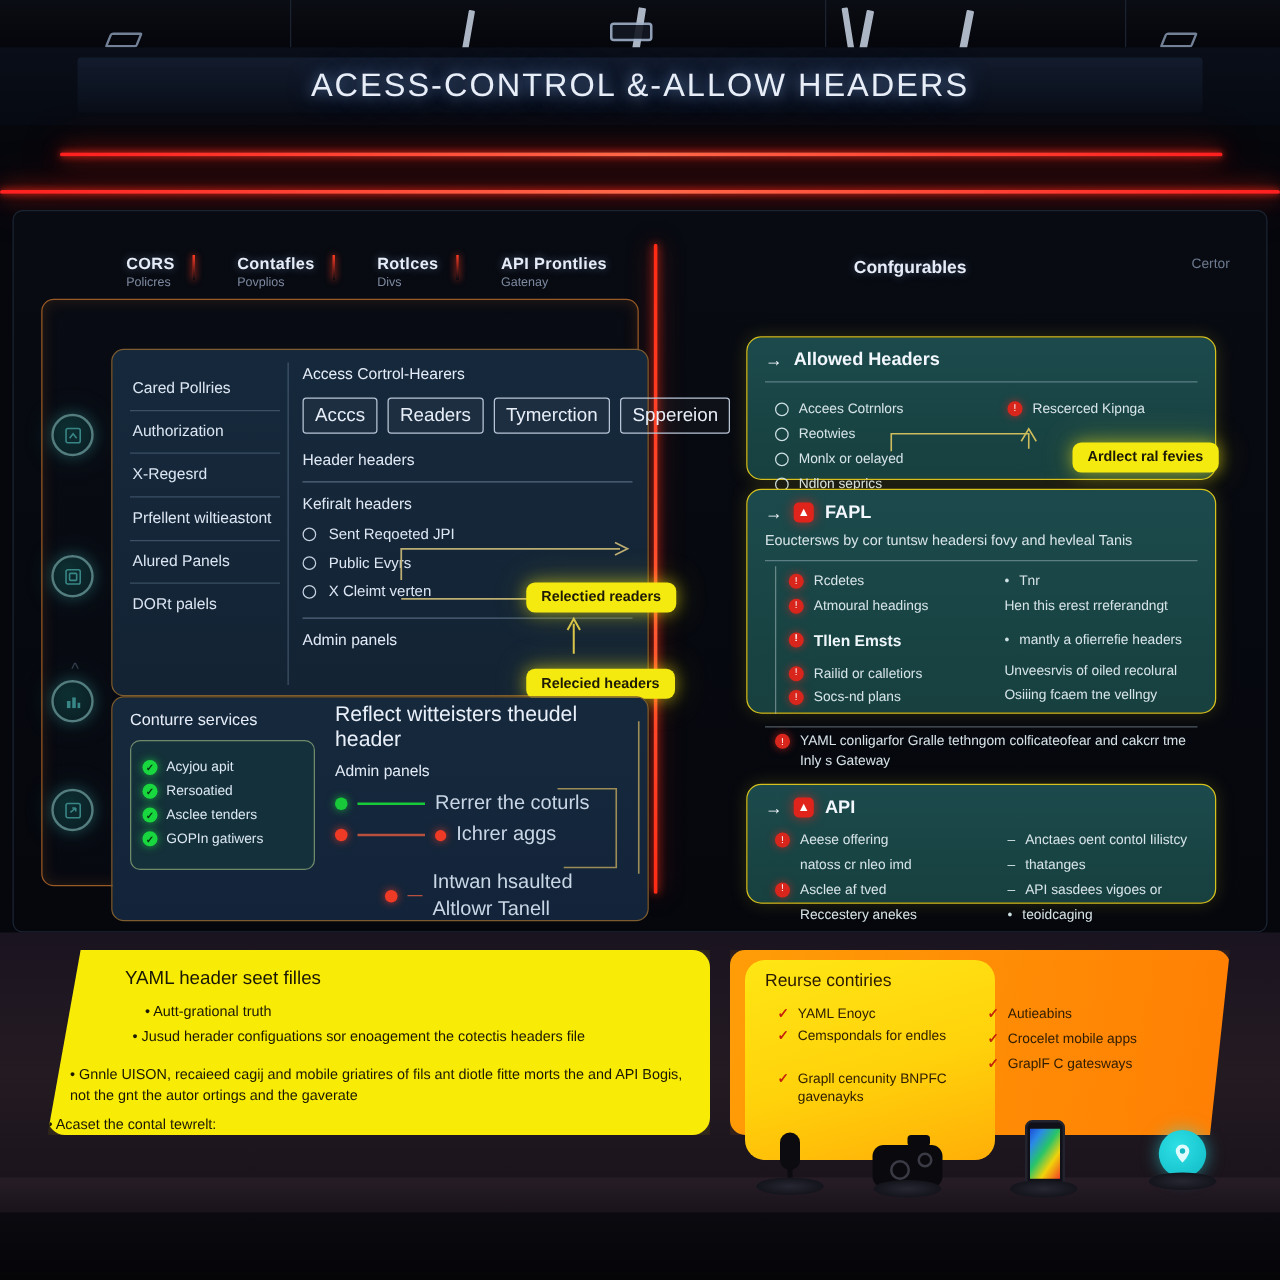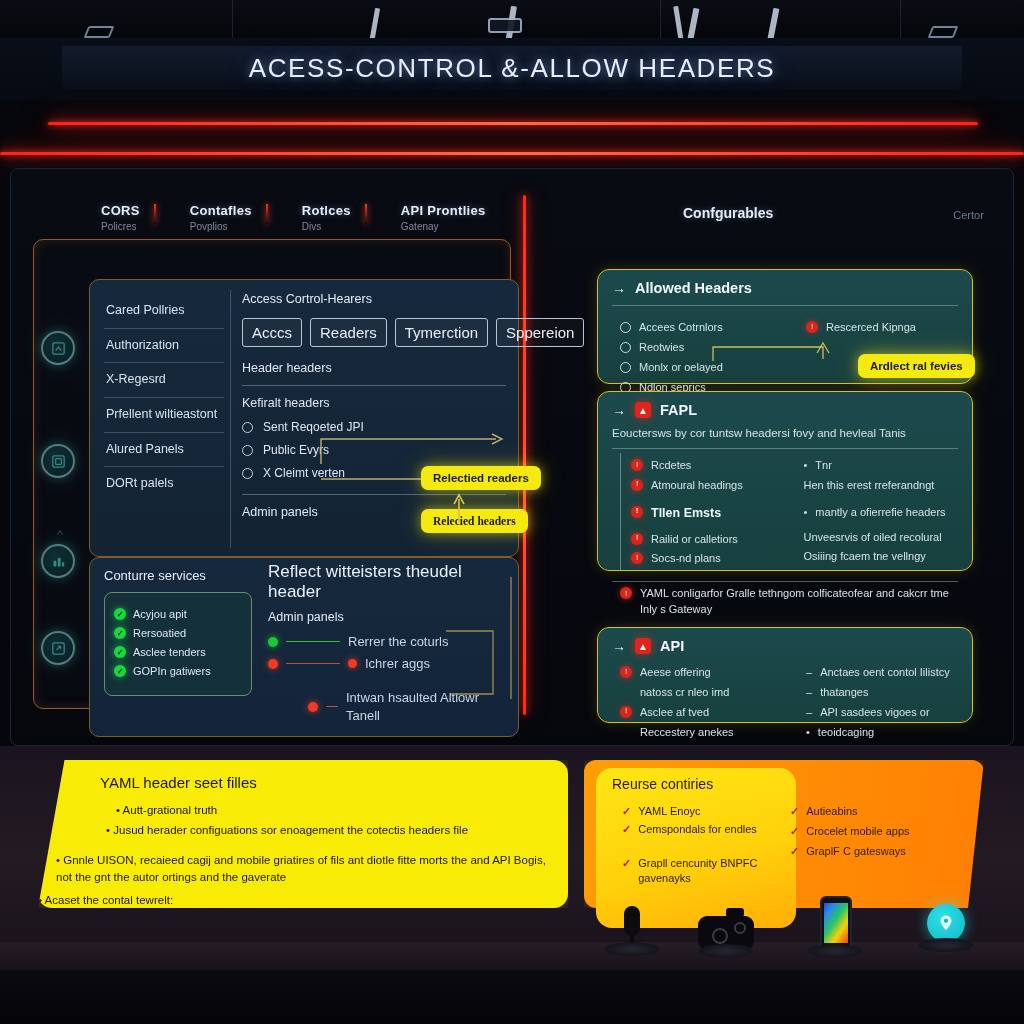--- a/index.html
+++ b/index.html
@@ -70,21 +70,21 @@
   .nav-item .t1 {
     font-size:13px; font-weight:700; color:#e7edf8; letter-spacing:.3px;
     text-shadow:0 0 7px rgba(160,200,255,.4);
   }
   .nav-item .t2 { font-size:10px; color:#7d8aa0; margin-top:3px; }
   .nav-sep {
     position:absolute; right:10px; top:1px; width:2px; height:20px;
     background:linear-gradient(180deg,#ff3a22,rgba(255,58,34,0));
     box-shadow:0 0 6px #ff3a22;
   }
-  .nav-right { position:absolute; left:672px; top:36px; display:flex; gap:180px; align-items:flex-end; }
+  .nav-right { position:absolute; left:672px; top:36px; display:flex; gap:180px; align-items:flex-start; }
   .nav-right .r1 { font-size:14px; font-weight:600; color:#e7edf8; text-shadow:0 0 7px rgba(160,200,255,.35); }
   .nav-right .r2 { font-size:11px; color:#6d7a90; }
 
   
   .v-divider {
     position:absolute; left:512px; top:26px; width:3px; height:520px;
     background:linear-gradient(180deg,#ff2a14,#ff5533 60%,#ff2a14);
     box-shadow:0 0 8px #ff2a14, 0 0 20px rgba(255,42,20,.6);
     border-radius:2px;
   }
@@ -173,21 +173,21 @@
   .svc-item { display:flex; align-items:center; gap:7px; margin:7px 0; font-size:11px; color:#dce8f3; }
   .svc-check {
     width:12px; height:12px; border-radius:50%; background:#19d83f;
     box-shadow:0 0 7px rgba(25,216,63,.75); flex:0 0 auto;
     display:flex; align-items:center; justify-content:center;
     font-size:8px; color:#04330d; font-weight:700;
   }
   .svc-right { position:absolute; left:178px; top:4px; right:10px; }
   .svc-head { font-size:17px; color:#e9f0fa; margin-bottom:8px; }
   .svc-sub { font-size:12.5px; color:#e3ebf6; margin-bottom:10px; }
-  .sig-row { display:flex; align-items:center; gap:8px; margin:7px 0; font-size:13px; color:#c9d6e6; }
+  .sig-row { display:flex; align-items:center; gap:8px; margin:7px 0; font-size:16px; color:#c9d6e6; }
   .sig-dot { width:10px; height:10px; border-radius:50%; flex:0 0 auto; }
   .sig-dot.g { background:#18c93a; box-shadow:0 0 7px rgba(24,201,58,.8); }
   .sig-dot.r { background:#ef3b26; box-shadow:0 0 7px rgba(239,59,38,.8); }
   .sig-line { width:54px; height:1.5px; flex:0 0 auto; }
   .sig-line.g { background:#18c93a; }
   .sig-line.r { background:#b8503f; }
 
   
   .r-card {
     position:absolute; left:586px; border:1.6px solid #d6c21f; border-radius:12px;
@@ -419,21 +419,21 @@
     </div>
   </div>
 
   <svg style="position:absolute; left:300px; top:255px; width:215px; height:120px; pointer-events:none;">
     <path d="M10 40 L10 15 L185 15" stroke="#bcae72" stroke-width="1.4" fill="none"></path>
     <path d="M181 10 L191 15 L181 20" stroke="#bcae72" stroke-width="1.4" fill="none"></path>
     <path d="M10 55 L120 55" stroke="#bcae72" stroke-width="1.4" fill="none"></path>
   </svg>
 
   <div class="badge-yellow" style="left:410px; top:297px;">Relectied readers</div>
-  <div class="badge-yellow" style="left:410px; top:340px;font-family:Liberation Serif, serif;">Relecied headers</div>
+  <div class="badge-yellow" style="left:410px; top:366px;">Relecied headers</div>
   <svg style="position:absolute; left:440px; top:322px; width:20px; height:34px; pointer-events:none;">
     <path d="M8 32 L8 8" stroke="#d9c548" stroke-width="1.6" fill="none"></path>
     <path d="M3 13 L8 4 L13 13" stroke="#d9c548" stroke-width="1.6" fill="none"></path>
   </svg>
 
   <div class="branch-diamond"></div>
   <div class="branch-red">Beflonal srewtes</div>
 
   <div class="svc-wrap">
     <div class="svc-title">Conturre services</div>

